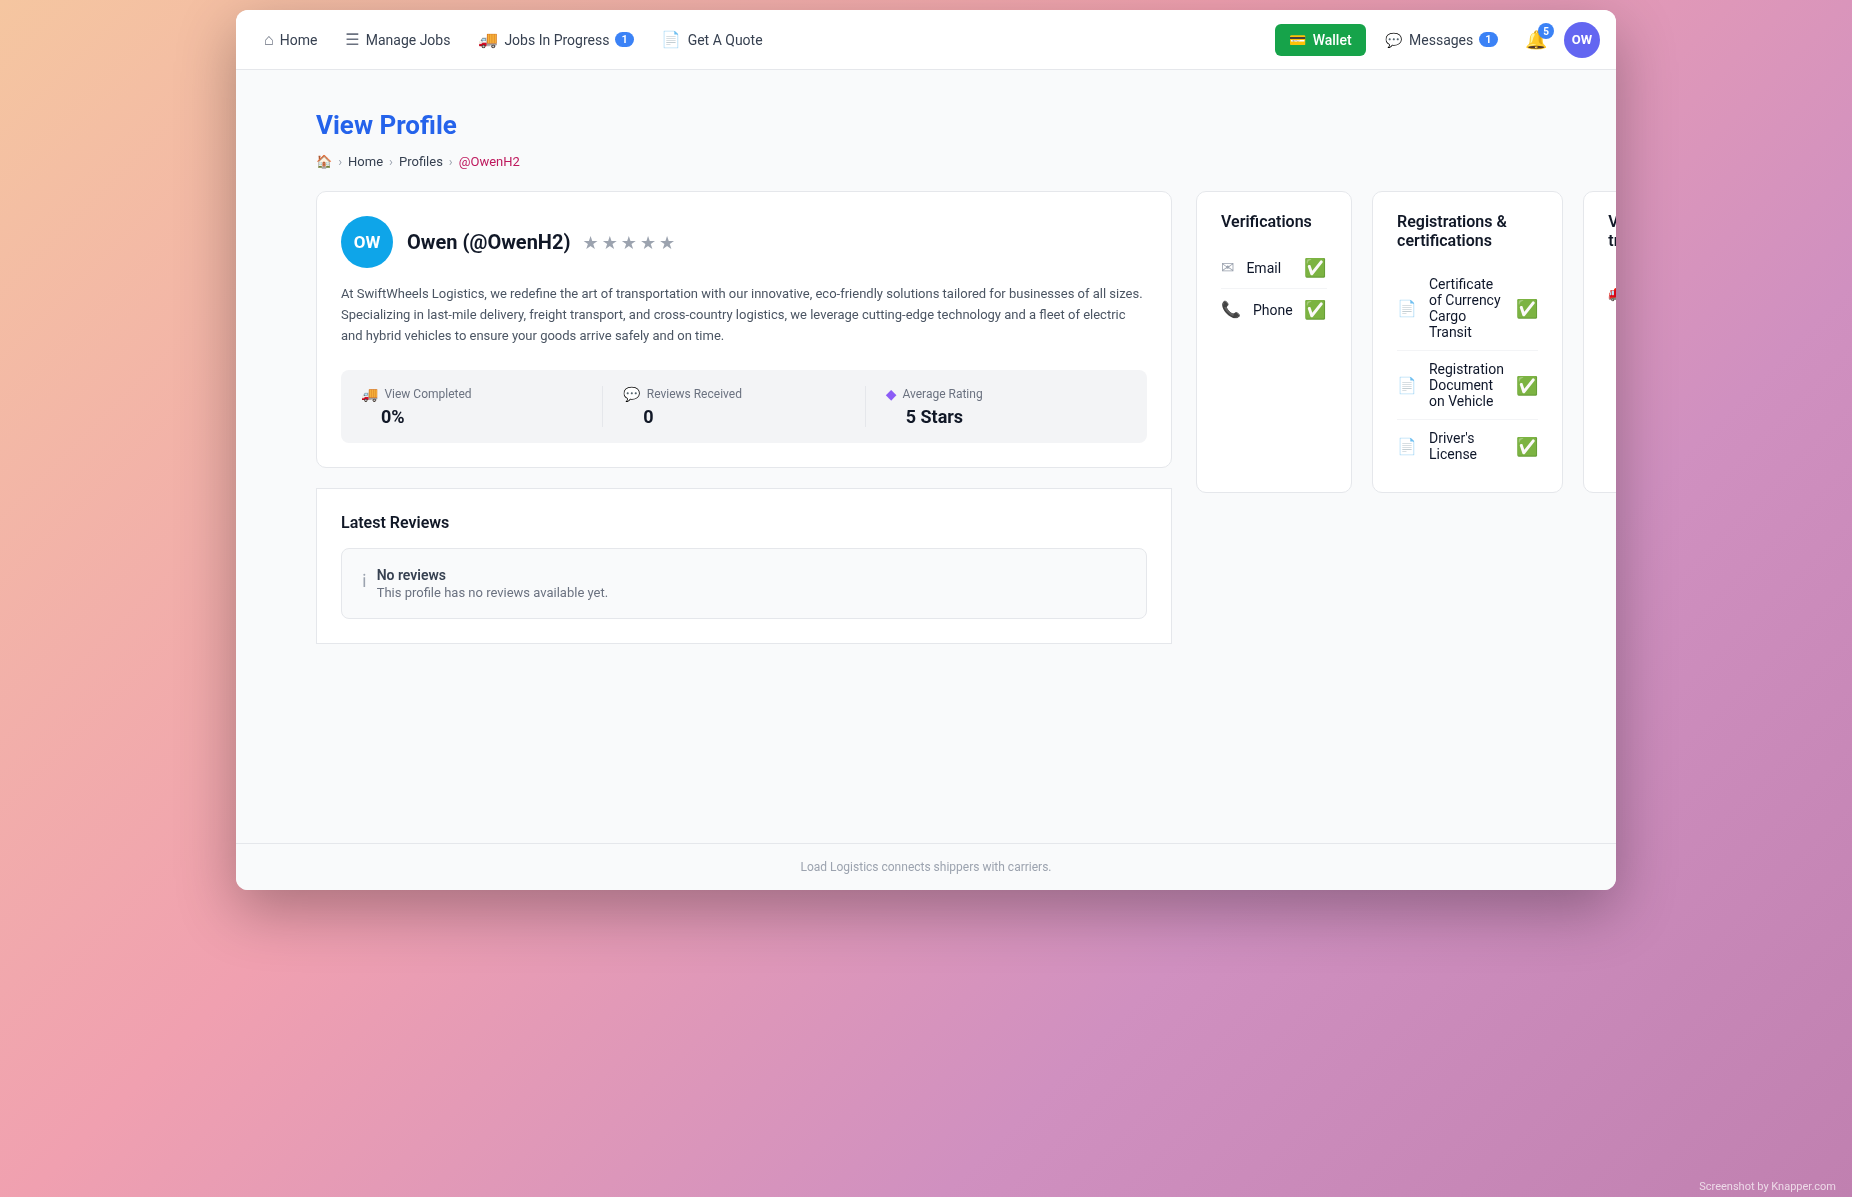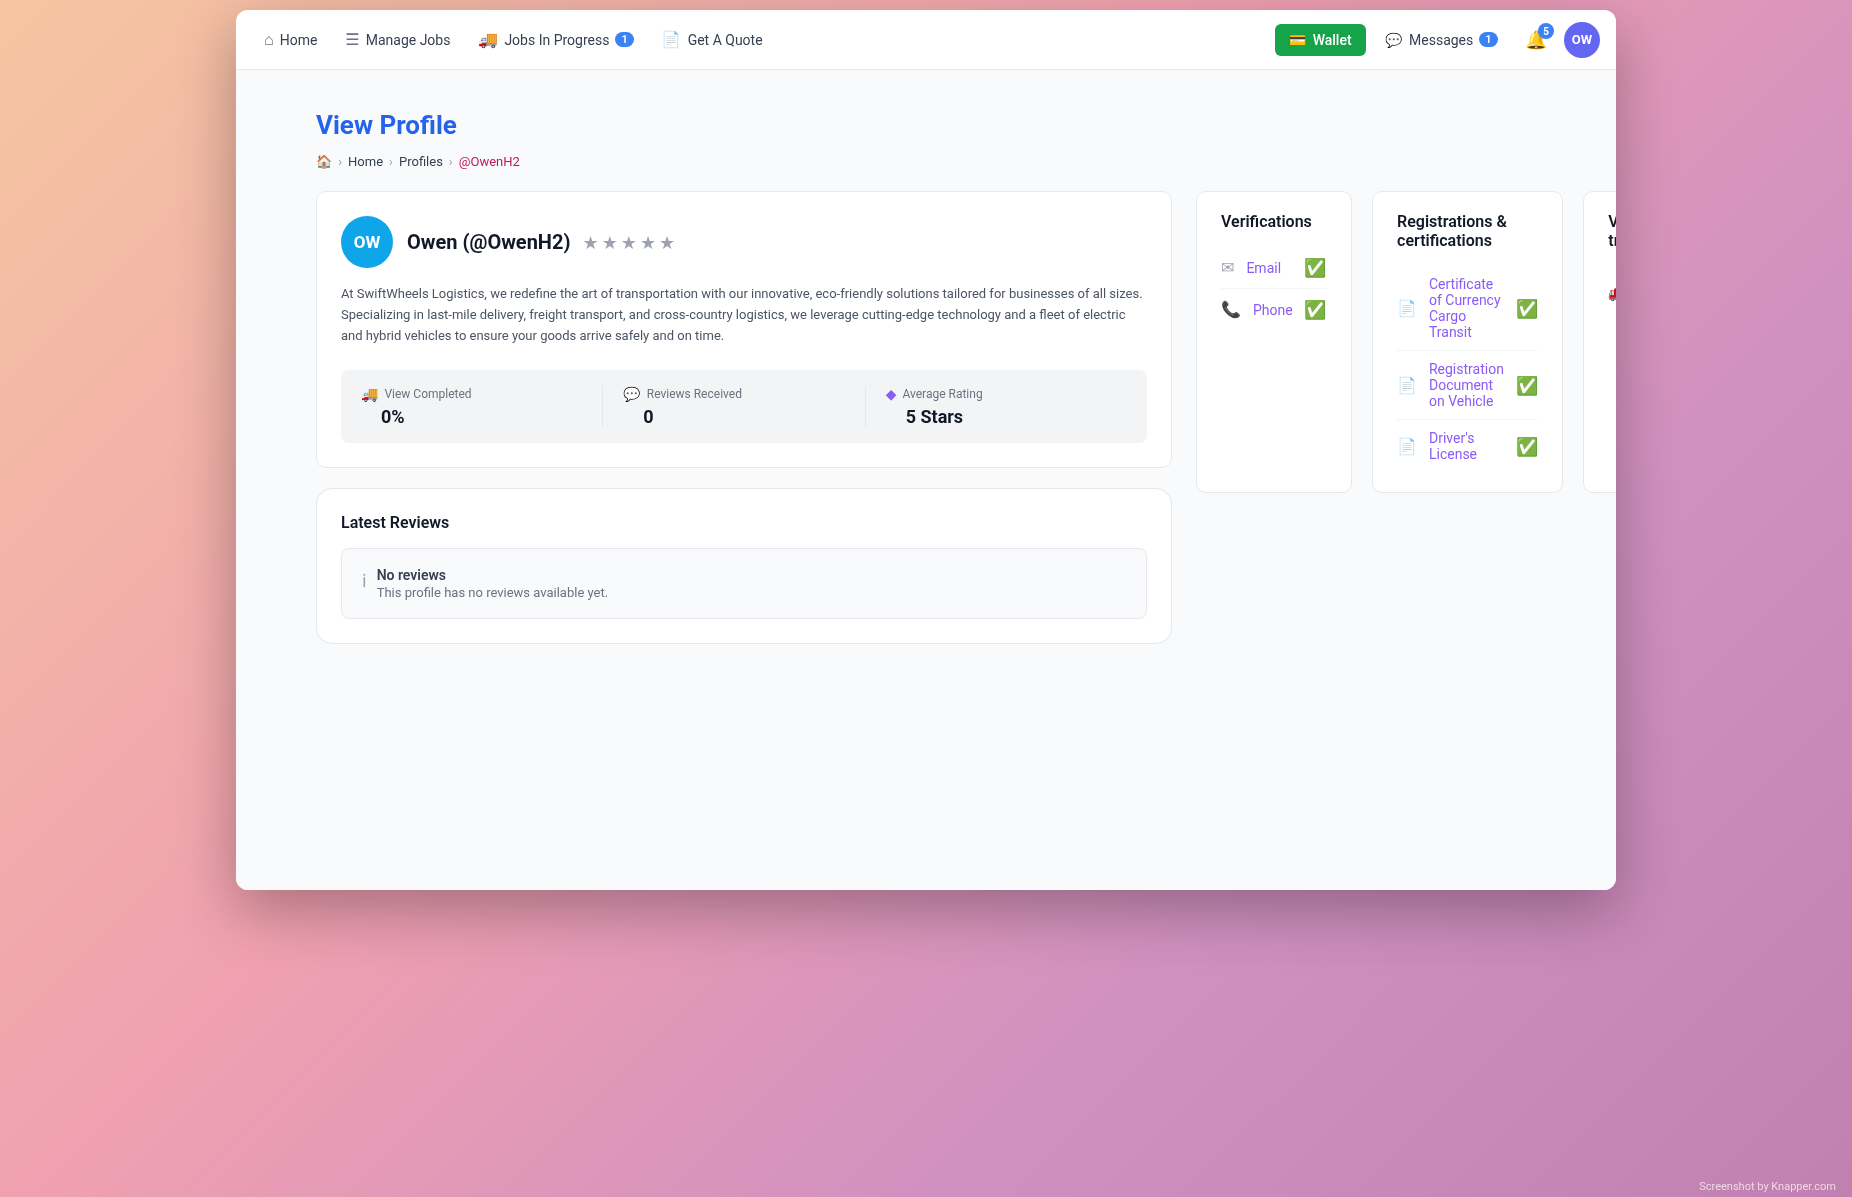--- a/index.html
+++ b/index.html
@@ -233,21 +233,21 @@
     .stat-value {
       font-size: 18px;
       font-weight: 700;
       color: #111827;
       padding-left: 20px;
     }
     
     .reviews-card {
       background: #fff;
       border: 1px solid #e5e7eb;
-      border-radius: 16px;
+      border-radius: 0;
       padding: 24px;
       margin-top: 20px;
     }
     .reviews-title {
       font-size: 16px;
       font-weight: 600;
       color: #111827;
       margin-bottom: 16px;
     }
     .no-reviews-box {
@@ -283,21 +283,21 @@
       display: flex;
       align-items: center;
       gap: 12px;
       padding: 10px 0;
       border-bottom: 1px solid #f3f4f6;
     }
     .verification-item:last-child,
     .cert-item:last-child,
     .vehicle-item:last-child { border-bottom: none; }
     .item-icon { color: #9ca3af; font-size: 16px; flex-shrink: 0; }
-    .item-label { flex: 1; font-size: 14px; color: #8b5cf6; }
+    .item-label { flex: 1; font-size: 14px; color: #0f172a; }
     .check-icon { color: #16a34a; font-size: 18px; flex-shrink: 0; }
     
     .footer-bar {
       background: #f9fafb;
       text-align: center;
       padding: 16px;
       font-size: 12px;
       color: #9ca3af;
       border-top: 1px solid #e5e7eb;
     }
@@ -468,15 +468,18 @@
             <span class="item-icon">🚛</span>
             <span class="item-label">Tow Truck</span>
             <span class="check-icon">✅</span>
           </div>
         </div>
 
       </div>
     </div>
   </div>
 
+  <div class="footer-bar">
+    <span>Load Logistics connects shippers with carriers.</span>
+  </div>
 </div>
 
 <div class="screenshot-credit">Screenshot by Knapper.com</div>
 
 </body></html>

